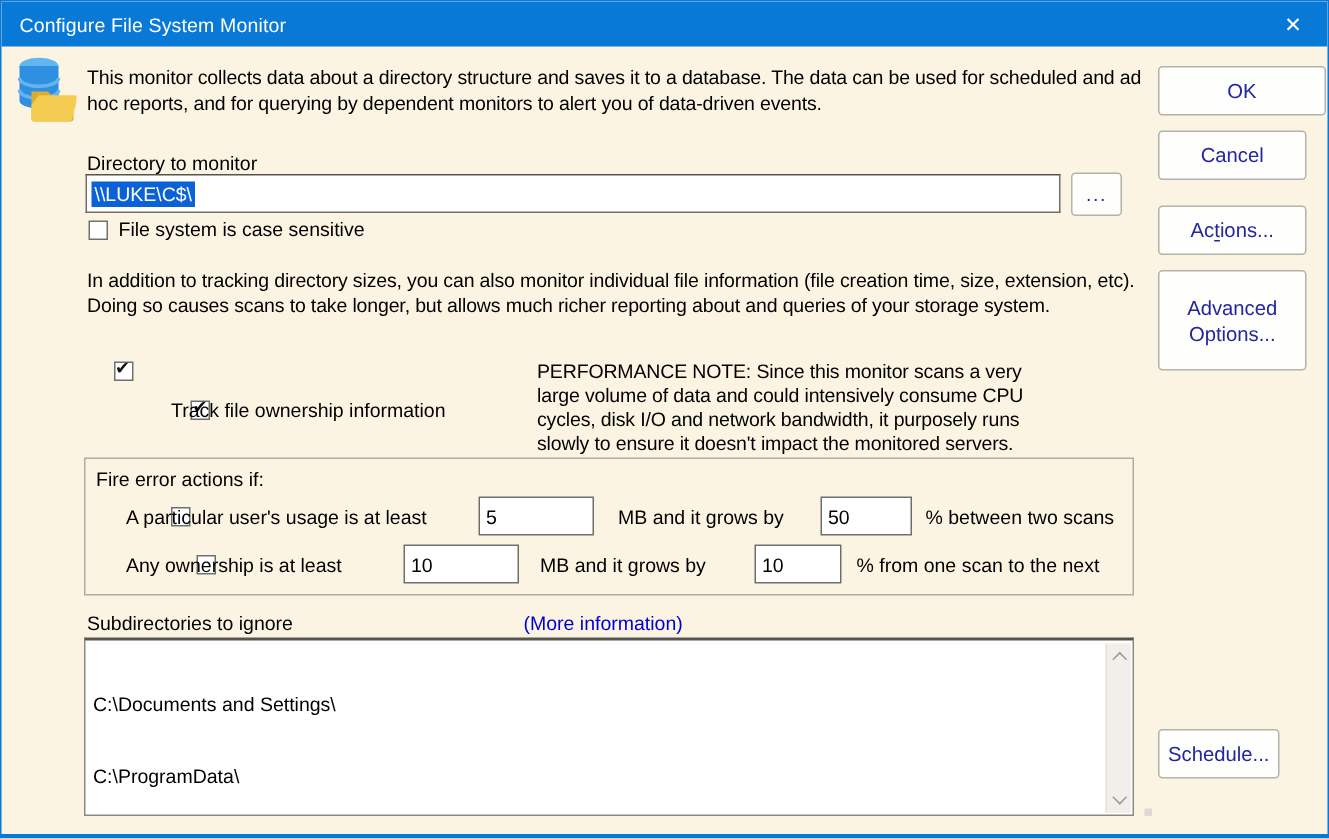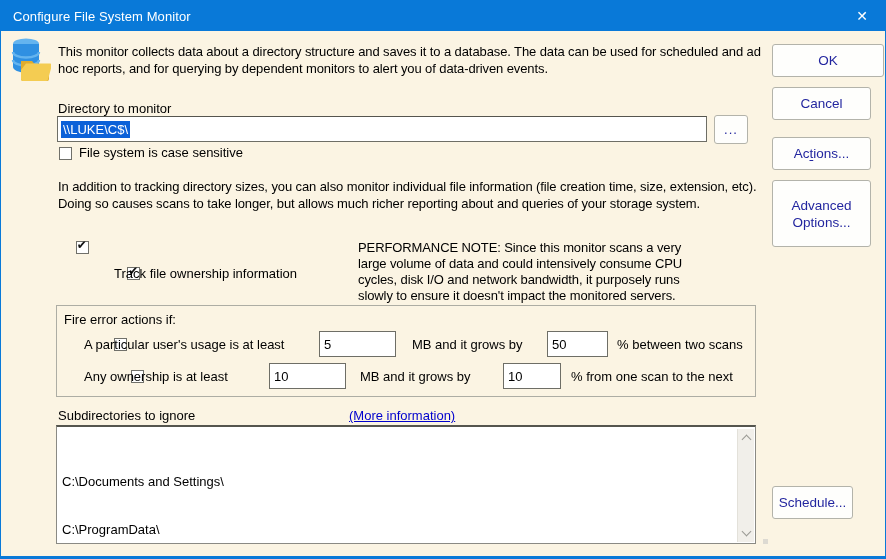--- a/index.html
+++ b/index.html
@@ -39,24 +39,24 @@
     display:inline-block;
   }
   .checkbox .check {
     position:absolute; left:0px; top:-3px; font-size:12px; color:#111; line-height:13px;
   }
   .groupbox { border:1px solid #ADADA4; background:transparent; }
   .num-input {
     background:#fff; border:1px solid #6e6e66; font-family:"Liberation Sans", sans-serif;
     font-size:13px; padding:2px 4px;
   }
-  .link { color:#0000CE; text-decoration:underline; cursor:pointer; white-space:nowrap; }
+  .link { color:#0000CE; cursor:pointer; white-space:nowrap; }
   .ignore-area {
     background:#fff; border:1px solid #8a8a84; border-top:2px solid #55554e;
-    line-height:16px; padding:15px 20px 3px 5px; white-space:pre; overflow:hidden;
+    line-height:16px; padding:3px 20px 3px 5px; white-space:pre; overflow:hidden;
   }
   .scrollbar {
     position:absolute; top:2px; right:1px; bottom:1px; width:17px; background:#F1EFEA;
     border-left:1px solid #E3E1DA;
   }
   .sb-btn { position:absolute; left:0; width:17px; height:17px; }
   .chev {
     position:absolute; left:5px; width:7px; height:7px;
     border-top:1.6px solid #9a9a94; border-right:1.6px solid #9a9a94;
   }

